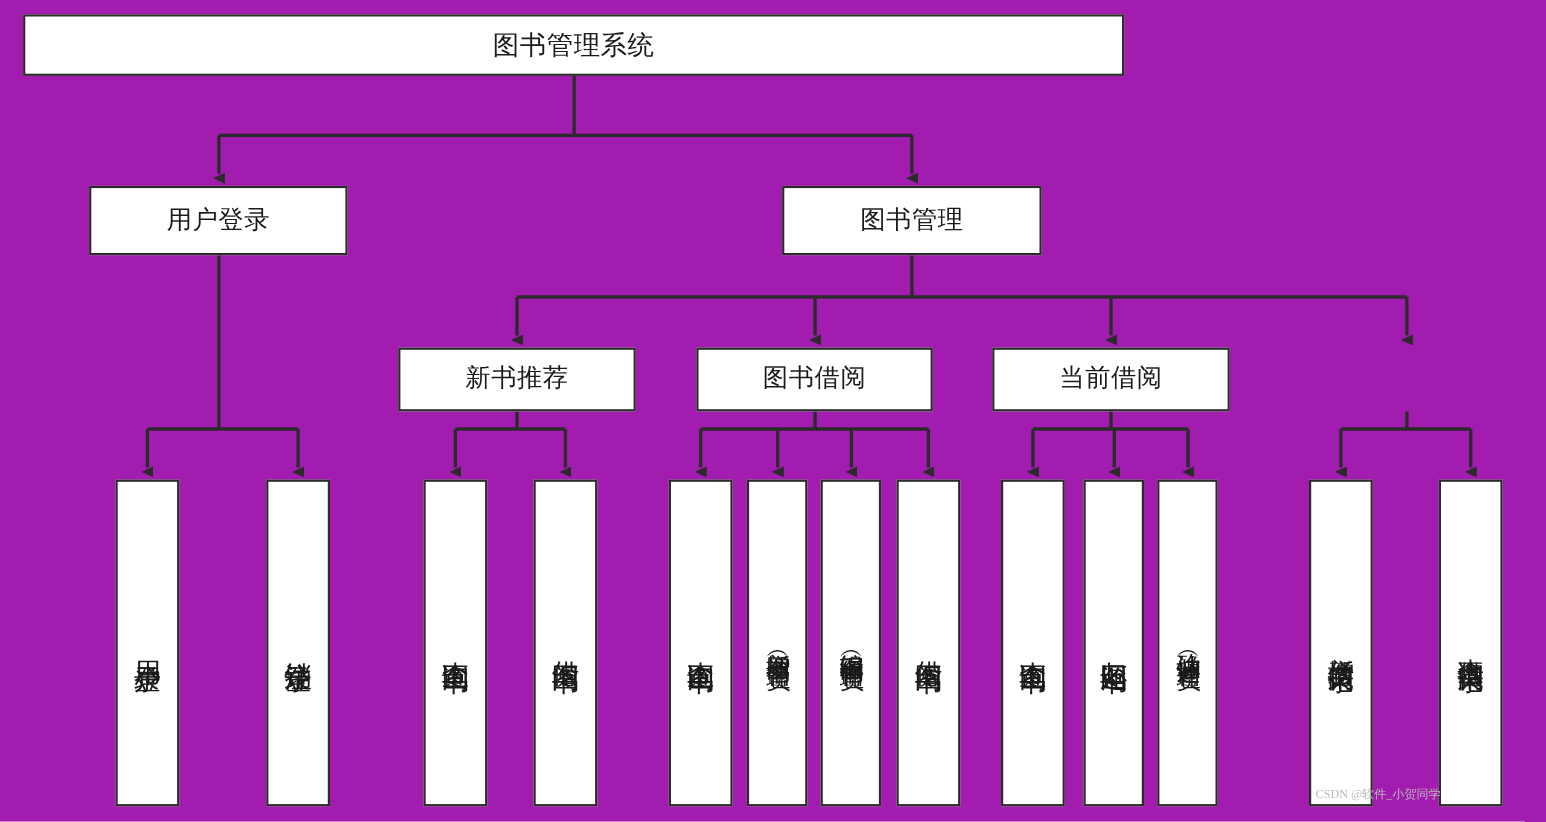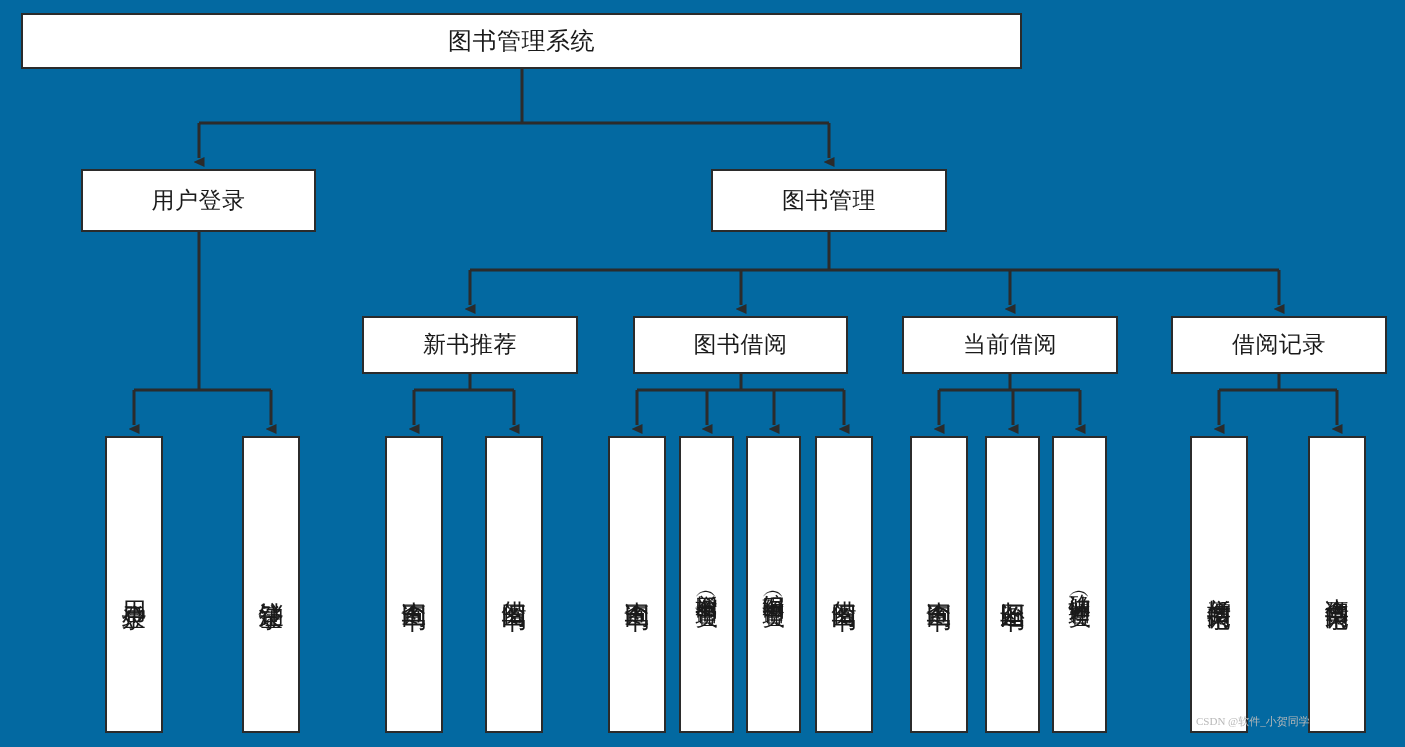--- a/index.html
+++ b/index.html
@@ -8,21 +8,21 @@
     padding: 0;
     background: #ffffff;
   }
   body {
     font-family: "DejaVu Sans", "Liberation Sans", sans-serif;
   }
   #diagram-canvas {
     position: relative;
     width: 1405px;
     height: 747px;
-    background: #0369a1;
+    background: #a21caf;
     overflow: hidden;
   }
   #edges-layer {
     position: absolute;
     left: 0;
     top: 0;
     width: 1405px;
     height: 747px;
   }
   .node {
@@ -139,23 +139,20 @@
 
   <div class="node horiz" id="n-book_borrow" style="left: 633px; top: 316px; width: 215px; height: 58px;">
     <span class="node-label">图书借阅</span>
   </div>
   <div class="node horiz" id="n-new_book_rec" style="left: 362px; top: 316px; width: 216px; height: 58px;">
     <span class="node-label">新书推荐</span>
   </div>
   <div class="node horiz" id="n-current_borrow" style="left: 902px; top: 316px; width: 216px; height: 58px; justify-content: center;">
     <span class="node-label">当前借阅</span>
   </div>
-  <div class="node horiz" id="n-borrow_record" style="left: 1171px; top: 316px; width: 216px; height: 58px;">
-    <span class="node-label">借阅记录</span>
-  </div>
 
   <div id="leaves-container">
       <div class="node vert" id="n-leaf-user-login" style="left: 105px; top: 436px; width: 58px; height: 297px;">
         <span class="node-label">用户登录</span>
       </div>
       <div class="node vert" id="n-leaf-logout" style="left: 242px; top: 436px; width: 58px; height: 297px;">
         <span class="node-label">注销登录</span>
       </div>
       <div class="node vert" id="n-leaf-query-book-rec" style="left: 385px; top: 436px; width: 58px; height: 297px;">
         <span class="node-label">查询图书</span>

